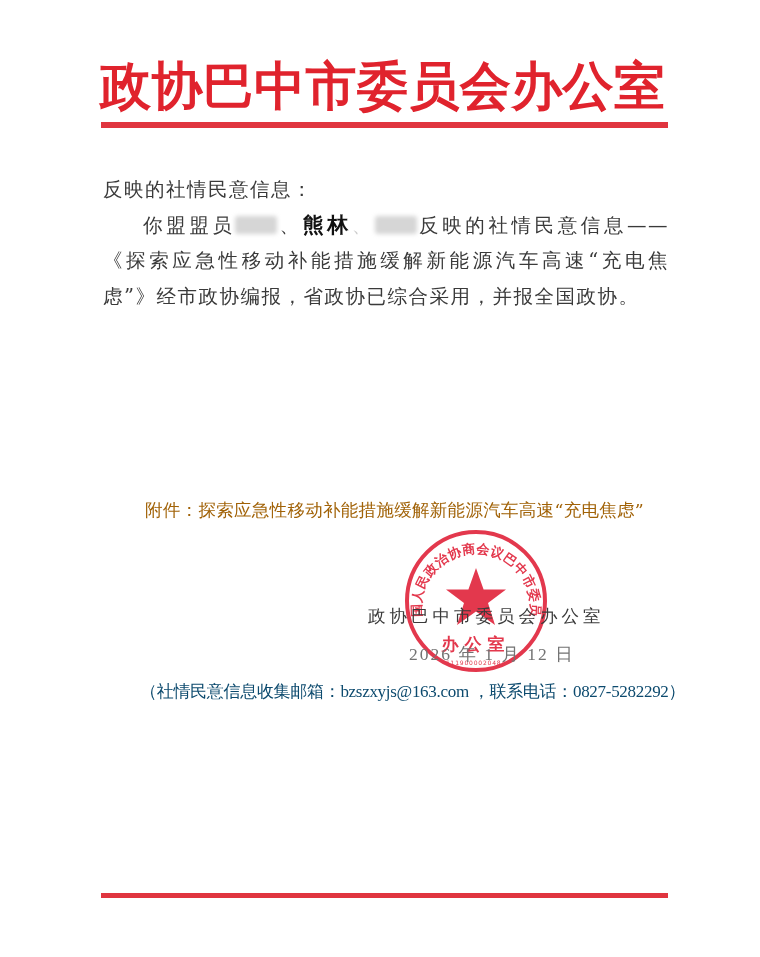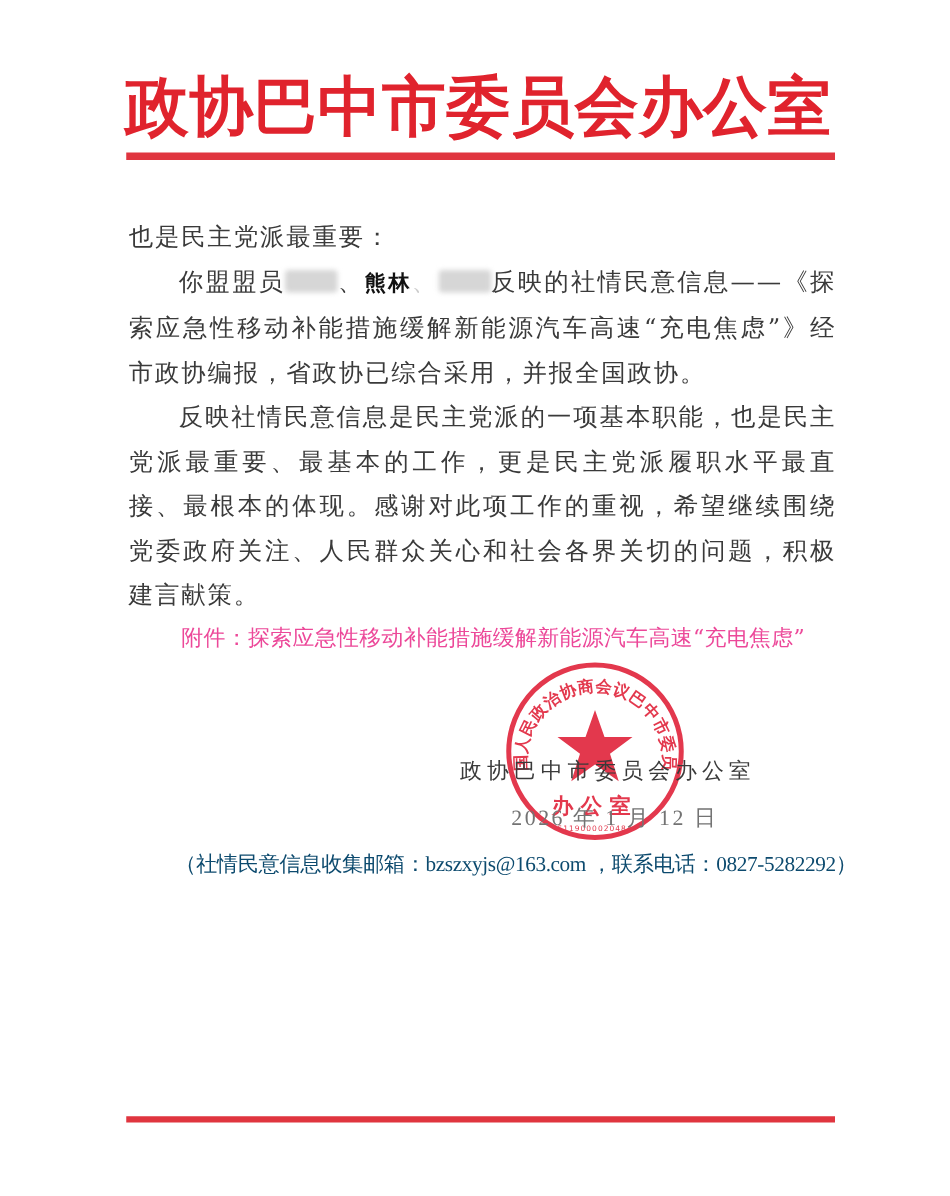--- a/index.html
+++ b/index.html
@@ -12,42 +12,41 @@
   .rule-top { position: absolute; left: 101px; top: 122px; width: 567px; height: 6px;
               background: #e0353f; }
   .rule-bottom { position: absolute; left: 101px; top: 893px; width: 567px; height: 5px;
                  background: #e0353f; }
   .body { position: absolute; left: 103px; top: 172px; width: 566px;
           font-size: 19.5px; line-height: 35.5px; color: #3a3a3a; letter-spacing: 1.5px; }
   .body p { margin: 0; text-align: justify; }
   .indent { text-indent: 40px; }
   .blur { display: inline-block; width: 42px; height: 18px; background: #d6d6d6;
           filter: blur(2px); vertical-align: -2px; border-radius: 3px; }
-  .name { color: #111; font-weight: bold; font-family: "DejaVu Sans", "Liberation Sans", sans-serif; font-size: 17px; }
-  .attach { position: absolute; left: 145px; top: 498px; font-size: 17.5px; color: #ec4899;
+  .name { color: #111; font-weight: bold; font-family: "DejaVu Sans", "Liberation Sans", sans-serif; font-size: 21px; }
+  .attach { position: absolute; left: 145px; top: 498px; font-size: 17.5px; color: #a16207;
             white-space: nowrap; letter-spacing: 0.3px; }
   .sign { position: absolute; left: 368px; top: 604px; font-size: 17.5px; color: #3a3a3a;
           letter-spacing: 4px; white-space: nowrap; }
   .date { position: absolute; left: 409px; top: 642px; font-size: 17.5px; color: #737373;
           letter-spacing: 2px; white-space: nowrap; font-family: "Liberation Serif", serif; }
   .contact { position: absolute; left: 140px; top: 680px; font-size: 17px; color: #0c4a6e;
              white-space: nowrap; letter-spacing: -0.3px; font-family: "Liberation Serif", serif; }
   .seal { position: absolute; left: 403px; top: 528px; width: 146px; height: 146px;
           opacity: 0.9; pointer-events: none; }
 </style>
 </head>
 <body>
 
 <div class="title">政协巴中市委员会办公室</div>
 <div class="rule-top"></div>
 
 <div class="body">
-  <p>也是民主党派最重要：</p>
+  <p>反映的社情民意信息：</p>
   <p class="indent"><span>你盟盟员</span><span class="blur"></span><span>、</span><span class="name">熊林</span><span style="color:#ccc">、</span><span class="blur"></span><span>反映的社情民意信息——《探索应急性移动补能措施缓解新能源汽车高速“充电焦虑”》经市政协编报，省政协已综合采用，并报全国政协。</span></p>
-  <p class="indent">反映社情民意信息是民主党派的一项基本职能，也是民主党派最重要、最基本的工作，更是民主党派履职水平最直接、最根本的体现。感谢对此项工作的重视，希望继续围绕党委政府关注、人民群众关心和社会各界关切的问题，积极建言献策。</p>
 </div>
 
 <div class="attach">附件：探索应急性移动补能措施缓解新能源汽车高速“充电焦虑”</div>
 
 <svg class="seal" viewBox="0 0 146 146">
   <defs>
     <path id="arcPath" d="M 20,95 A 55,55 0 1,1 126,95"></path>
   </defs>
   <circle cx="73" cy="73" r="69" fill="none" stroke="#e0233a" stroke-width="4"></circle>
   <text font-size="13" font-weight="bold" fill="#e0233a" font-family="DejaVu Sans, sans-serif" letter-spacing="0.5">

